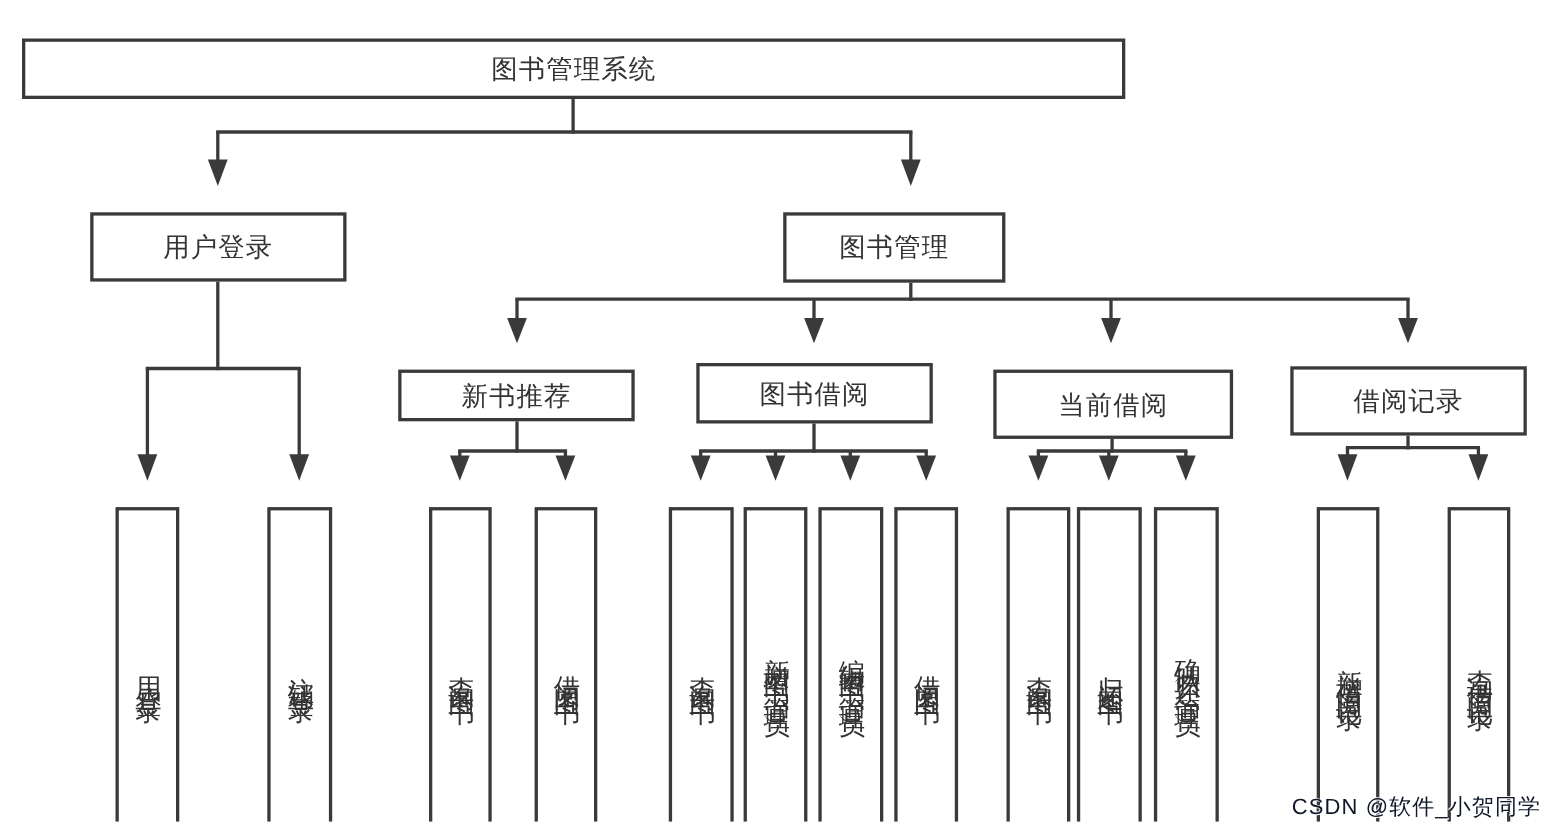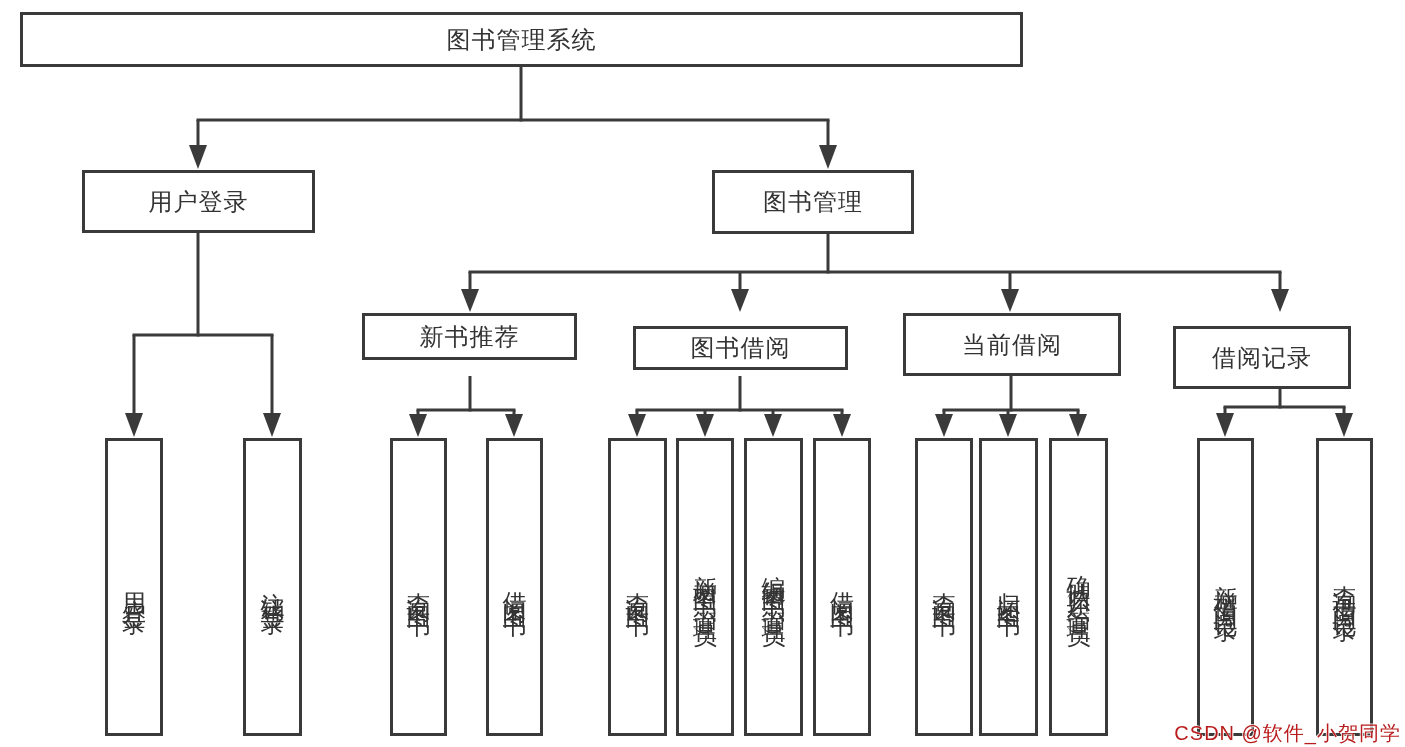--- a/index.html
+++ b/index.html
@@ -20,62 +20,63 @@
   #connectors polygon { fill: #3a3a3a; }
   .box {
     position: absolute;
     box-sizing: border-box;
     border: 3px solid #3a3a3a;
     background: #ffffff;
     display: flex;
     align-items: center;
     justify-content: center;
     color: #333333;
+    margin-top: 23px;
   }
   .h-label {
     font-size: 24px;
     letter-spacing: 1px;
     white-space: nowrap;
   }
   .v-box .v-label {
     writing-mode: vertical-rl;
     text-orientation: mixed;
     font-size: 24px;
     letter-spacing: 7px;
     line-height: 1;
     white-space: nowrap;
   }
   .root-box  { left: 20px;  top: 12px;  width: 1003px; height: 55px; }
   .lvl2-a    { left: 82px;  top: 170px; width: 233px;  height: 63px; }
   .lvl2-b    { left: 712px; top: 170px; width: 202px;  height: 64px; }
   .lvl3-a    { left: 362px; top: 313px; width: 215px;  height: 47px; }
-  .lvl3-b    { left: 633px; top: 326px; width: 215px;  height: 44px; }
+  .lvl3-b    { left: 633px; top: 307px; width: 215px;  height: 55px; }
   .lvl3-c    { left: 903px; top: 313px; width: 218px;  height: 63px; justify-content: center; }
-  .lvl3-d    { left: 1173px;top: 326px; width: 178px;  height: 63px; }
+  .lvl3-d    { left: 1173px;top: 310px; width: 215px;  height: 63px; }
   .v-box     { top: 438px; height: 298px; }
   .t-1a { left: 105px;  width: 58px; }
   .t-1b { left: 243px;  width: 59px; }
   .t-2a { left: 390px;  width: 57px; }
   .t-2b { left: 486px;  width: 57px; }
   .t-3a { left: 608px;  width: 59px; }
   .t-3b { left: 676px;  width: 58px; }
   .t-3c { left: 744px;  width: 59px; }
   .t-3d { left: 813px;  width: 58px; }
   .t-4a { left: 915px;  width: 58px; }
   .t-4b { left: 979px;  width: 59px; }
   .t-4c { left: 1049px; width: 59px; }
   .t-5a { left: 1197px; width: 57px; }
   .t-5b { left: 1316px; width: 57px; }
   #watermark {
     position: absolute;
     right: 4px;
     bottom: 0px;
     font-size: 20px;
     letter-spacing: 1px;
-    color: #b91c1c;
+    color: #0f172a;
     text-shadow: 1px 1px 0 #ffffff, -1px -1px 0 rgba(255,255,255,0.8);
     white-space: nowrap;
   }
 </style>
 </head>
 <body>
 
 <div id="canvas">
 
   <svg id="connectors" viewBox="0 0 1405 747" xmlns="http://www.w3.org/2000/svg">

